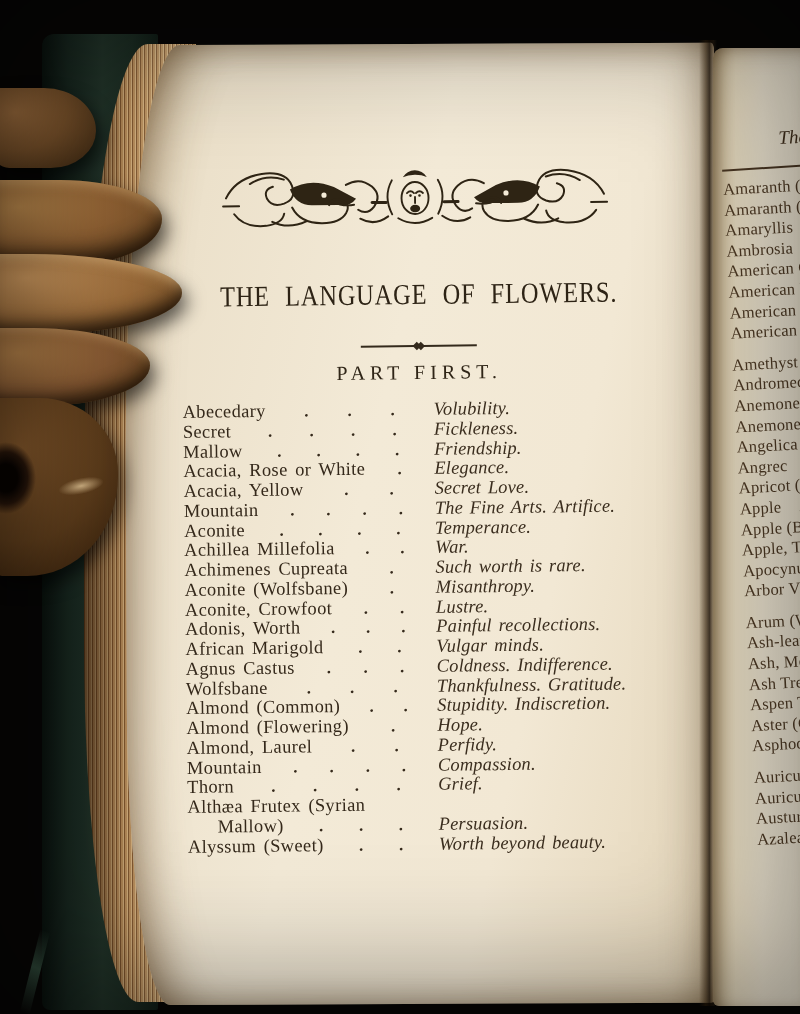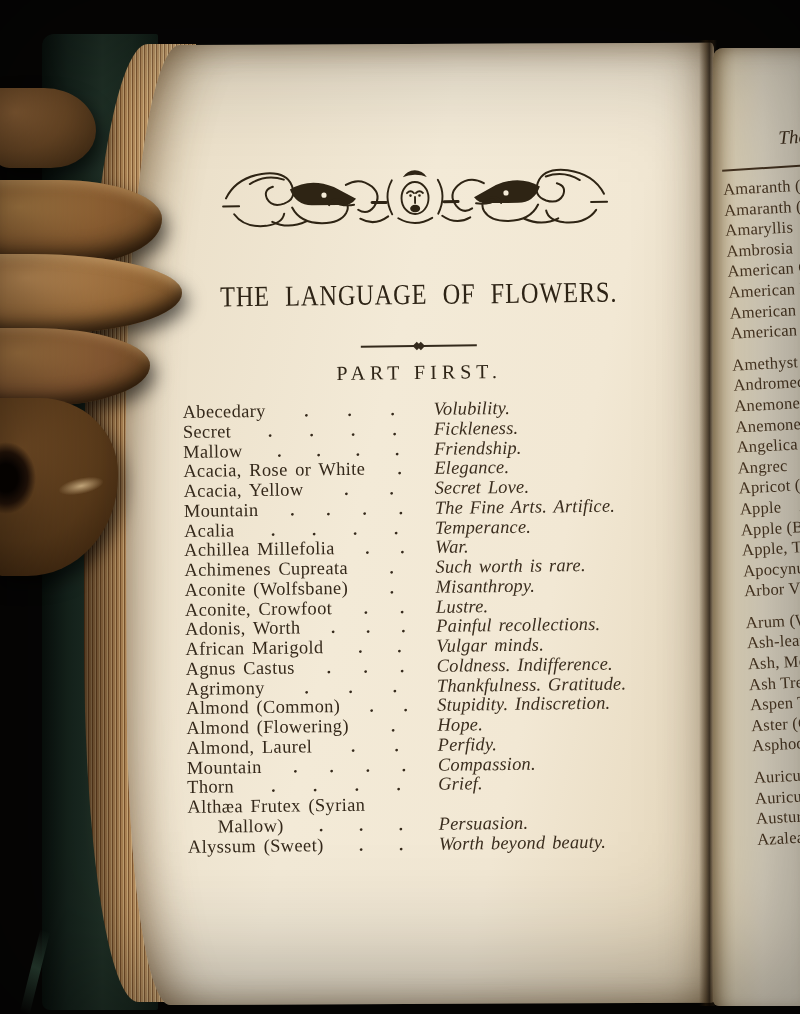--- a/index.html
+++ b/index.html
@@ -190,21 +190,21 @@
             <span class="name">Mountain</span>
             <span class="lead">
               <b>.</b>
               <b>.</b>
               <b>.</b>
               <b>.</b>
             </span>
             <span class="meaning">The Fine Arts. Artifice.</span>
           </div>
           <div class="row">
-            <span class="name">Acalia</span>
+            <span class="name">Aconite</span>
             <span class="lead">
               <b>.</b>
               <b>.</b>
               <b>.</b>
               <b>.</b>
             </span>
             <span class="meaning">Temperance.</span>
           </div>
           <div class="row">
             <span class="name">Achillea Millefolia</span>
@@ -256,21 +256,21 @@
           <div class="row">
             <span class="name">Agnus Castus</span>
             <span class="lead">
               <b>.</b>
               <b>.</b>
               <b>.</b>
             </span>
             <span class="meaning">Coldness. Indifference.</span>
           </div>
           <div class="row">
-            <span class="name">Agrimony</span>
+            <span class="name">Wolfsbane</span>
             <span class="lead">
               <b>.</b>
               <b>.</b>
               <b>.</b>
             </span>
             <span class="meaning">Thankfulness. Gratitude.</span>
           </div>
           <div class="row">
             <span class="name">Almond (Common)</span>
             <span class="lead">

